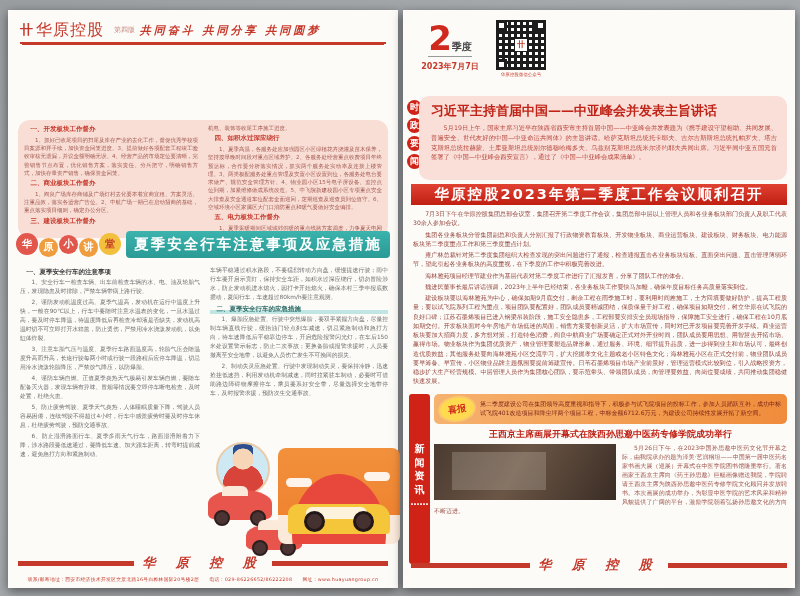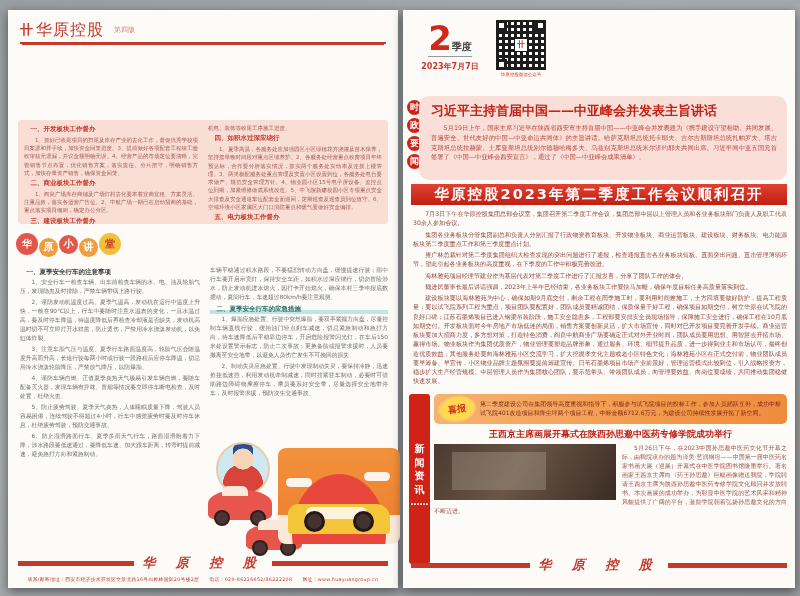--- a/index.html
+++ b/index.html
@@ -14,21 +14,21 @@
   
   .lp-head{top:8px;left:12px;right:12px;height:24px;border-bottom:2px solid #c5392b;
            box-shadow:0 3px 0 -2px #c5392b;display:flex;align-items:center;}
   .logo-mark{color:#c5392b;font-weight:bold;font-size:13px;margin-right:3px;}
   .logo-text{color:#c5392b;font-weight:normal;font-size:16px;letter-spacing:1px;}
   .edition{color:#c98a80;font-size:7px;margin-left:10px;}
   .slogan{flex:1;text-align:center;color:#c5392b;font-size:11px;font-style:italic;
           font-family:"DejaVu Serif",serif;font-weight:bold;letter-spacing:3px;padding-right:60px;}
   .sup-title{top:78px;left:0;right:0;text-align:center;color:#d02a1e;font-weight:bold;
              font-size:20px;letter-spacing:4px;}
-  .sup-panel{top:110px;left:10px;right:10px;height:104px;background:#f9ded6;border-radius:3px;
+  .sup-panel{top:110px;left:10px;right:10px;height:118px;background:#f9ded6;border-radius:12px;
              padding:4px 6px;box-sizing:border-box;overflow:hidden;display:flex;gap:10px;}
   .sup-col{width:50%;font-size:5.5px;line-height:1.5;color:#a25a50;}
   .sup-h{color:#c5392b;font-weight:bold;font-size:6.5px;margin:1px 0;text-indent:1em;}
   .lect-banner{top:218px;left:8px;right:8px;height:32px;display:flex;align-items:center;}
   .badge-circ{width:19px;height:19px;border-radius:50%;color:#fff;font-weight:bold;font-size:10px;
               display:flex;align-items:center;justify-content:center;margin-right:1px;flex:none;}
   .bc0{background:#e2574c;width:22px;height:22px;}
   .bc1{background:#ef9d3e;margin-top:6px;}
   .bc2{background:#e2574c;}
   .bc3{background:#ef9d3e;margin-top:6px;}
@@ -136,20 +136,21 @@
 </style>
 </head>
 <body>
 
 <div class="page" id="lpage">
 
   <div class="abs lp-head">
     <span class="logo-mark">卄</span>
     <span class="logo-text">华原控股</span>
     <span class="edition">第四版</span>
+    <span class="slogan">共同奋斗  共同分享  共同圆梦</span>
   </div>
 
 
   <div class="abs sup-panel just">
     <div class="sup-col">
       <div class="sup-h">一、开发板块工作督办</div>
       <p>1、抓好已收尾项目的扫尾及库存产业的去化工作，督促优秀学校项目案源和开手续，加快资金回笼进度。3、提前做好各项配套工程竣工验收审核无遗漏，并议金额明确无误。4、经营产品的市场定位要清晰，完善销售节点布置，优化销售方案，落实责任、分兵把守，明确销售方式，加快存量资产销售，确保资金回笼。</p>
       <div class="sup-h">二、商业板块工作督办</div>
       <p>1、阎良广场库存商铺及广场灯村去化要本着宜商宜租、方案灵活、注重品效，落实各运营广告位。2、中航广场一期已在启动招商的基础，重点落实项目细则，确定办公分区。</p>
       <div class="sup-h">三、建设板块工作督办</div>
@@ -164,20 +165,21 @@
 
     </div>
   </div>
 
   <div class="abs lect-banner">
     <span class="badge-circ bc0">华</span>
     <span class="badge-circ bc1">原</span>
     <span class="badge-circ bc2">小</span>
     <span class="badge-circ bc3">讲</span>
     <span class="badge-circ bc4">堂</span>
+    <span class="lect-title">夏季安全行车注意事项及应急措施</span>
   </div>
 
   <div class="abs lect">
     <div class="lcol lc1 just">
       <div class="l-h">一、夏季安全行车的注意事项</div>
       <p>1、安全行车一检查车辆。出车前检查车辆的水、电、油及轮胎气压，发现隐患及时排除，严禁车辆带病上路行驶。</p>
       <p>2、谨防发动机温度过高。夏季气温高，发动机在运行中温度上升快，一般在90℃以上，行车中要随时注意水温表的变化，一旦水温过高，要及时停车降温，待温度降低后再检查冷却液是否缺失，发动机高温时切不可立即打开水箱盖，防止烫伤，严禁用冷水浇泼发动机，以免缸体炸裂。</p>
       <p>3、注意车胎气压与温度。夏季行车路面温度高，轮胎气压会随温度升高而升高，长途行驶每两小时或行驶一段路程后应停车降温，切忌用冷水浇泼轮胎降压，严禁放气降压，以防爆胎。</p>
       <p>4、谨防车辆自燃。正值夏季炎热天气极易引发车辆自燃，要随车配备灭火器，发现车辆有异味、冒烟等情况要立即停车断电检查，及时处置，杜绝火患。</p>
       <p>5、防止疲劳驾驶。夏季天气炎热，人体睡眠质量下降，驾驶人员容易困倦，连续驾驶不得超过4小时，行车中感觉疲劳时要及时停车休息，杜绝疲劳驾驶，预防交通事故。</p>

